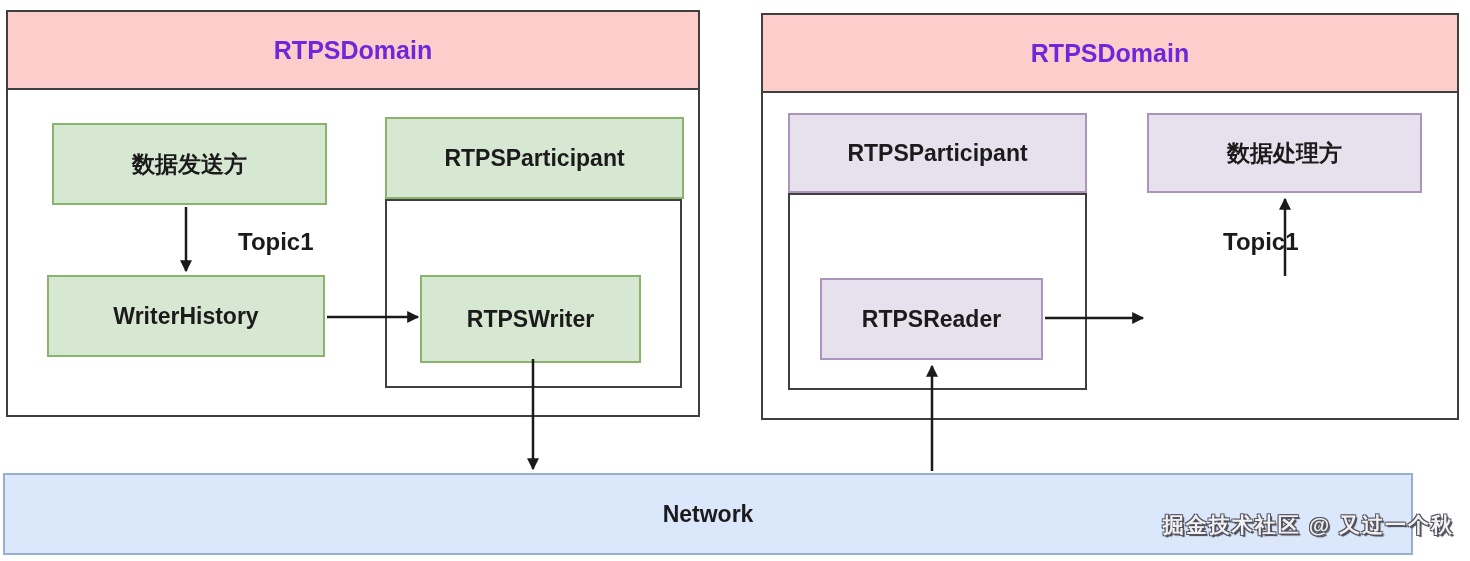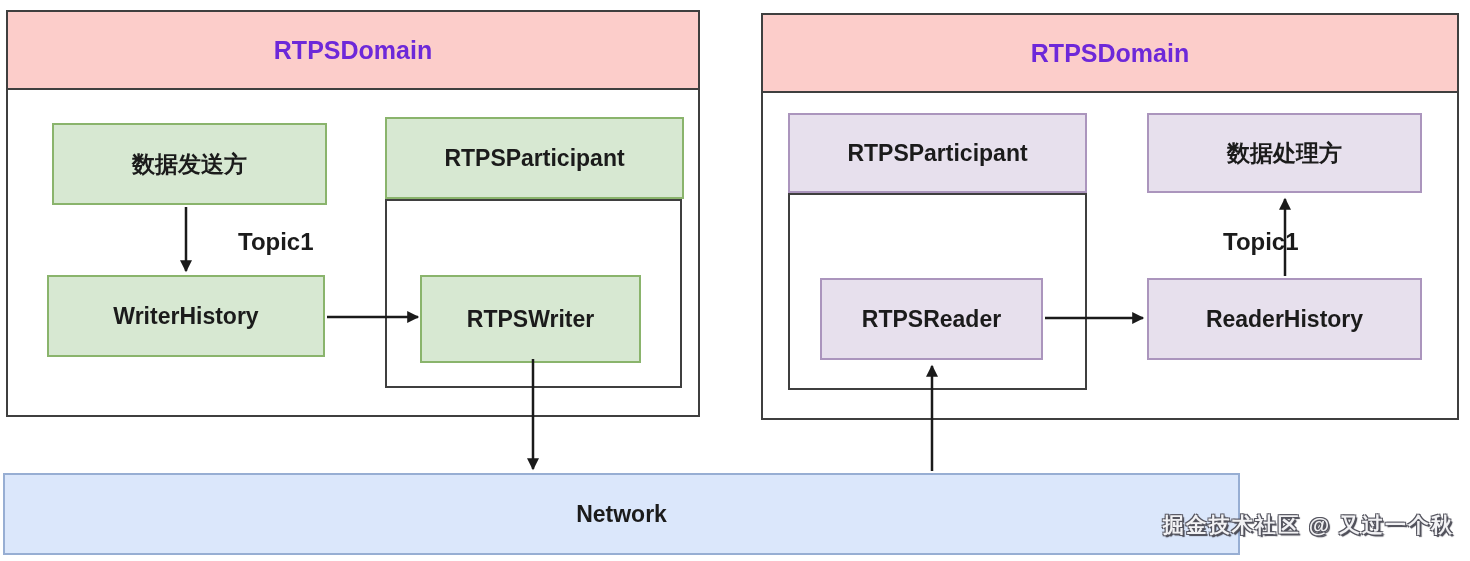--- a/index.html
+++ b/index.html
@@ -101,21 +101,21 @@
   #sender        { left: 52px;   top: 123px; width: 275px; height: 82px; }
   #l-part-head   { left: 385px;  top: 117px; width: 299px; height: 82px; }
   #l-part-body   { left: 385px;  top: 199px; width: 297px; height: 189px; }
   #writer-hist   { left: 47px;   top: 275px; width: 278px; height: 82px; }
   #rtps-writer   { left: 420px;  top: 275px; width: 221px; height: 88px; }
   #r-part-head   { left: 788px;  top: 113px; width: 299px; height: 80px; }
   #r-part-body   { left: 788px;  top: 193px; width: 299px; height: 197px; }
   #rtps-reader   { left: 820px;  top: 278px; width: 223px; height: 82px; }
   #processor     { left: 1147px; top: 113px; width: 275px; height: 80px; }
   #reader-hist   { left: 1147px; top: 278px; width: 275px; height: 82px; }
-  #network       { left: 3px;    top: 473px; width: 1237px; height: 82px; }
+  #network       { left: 3px;    top: 473px; width: 1410px; height: 82px; }
   #topic-left    { left: 203px;  top: 228px; }
   #topic-right   { left: 1188px; top: 228px; }
 </style>
 </head>
 <body>
 
 <div class="canvas">
 
   <div class="box domain-outer" id="left-domain">
     <div class="domain-header">RTPSDomain</div>
@@ -128,21 +128,20 @@
   <div class="box green-node" id="sender">数据发送方</div>
   <div class="box green-node" id="l-part-head">RTPSParticipant</div>
   <div class="participant-body" id="l-part-body"></div>
   <div class="box green-node" id="writer-hist">WriterHistory</div>
   <div class="box green-node" id="rtps-writer">RTPSWriter</div>
 
   <div class="box purple-node" id="r-part-head">RTPSParticipant</div>
   <div class="participant-body" id="r-part-body"></div>
   <div class="box purple-node" id="rtps-reader">RTPSReader</div>
   <div class="box purple-node" id="processor">数据处理方</div>
-  <div class="box purple-node" id="reader-hist">ReaderHistory</div>
 
   <div class="box network-bar" id="network">Network</div>
 
   <svg class="edges">
     <defs>
       <marker id="arrow-head" viewBox="0 0 10 10" refX="9" refY="5" markerWidth="13" markerHeight="12" markerUnits="userSpaceOnUse" orient="auto">
         <path d="M0,0 L10,5 L0,10 z"></path>
       </marker>
     </defs>
     <line x1="186" y1="207" x2="186" y2="271" marker-end="url(#arrow-head)"></line>

